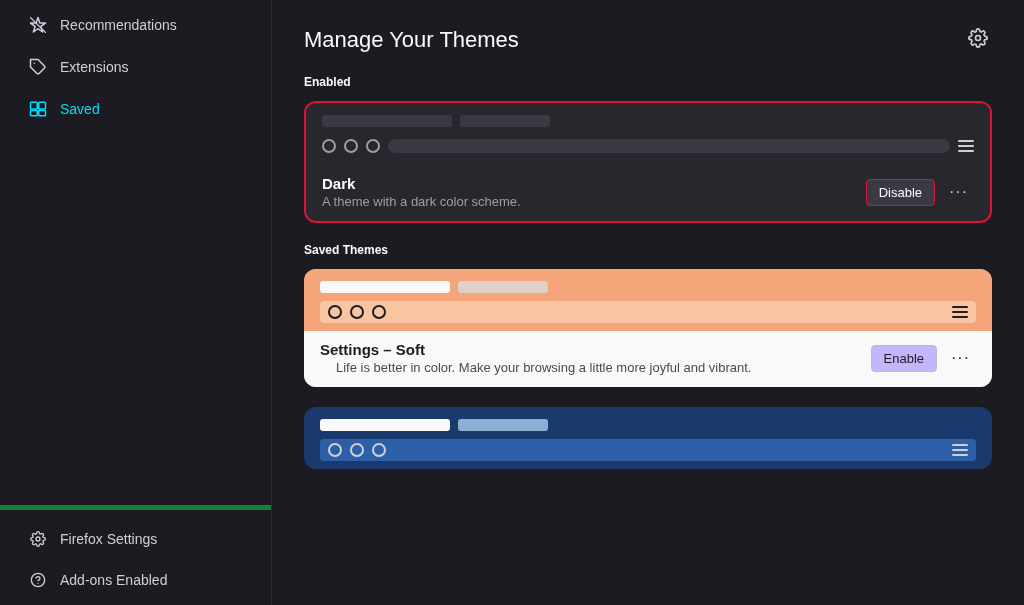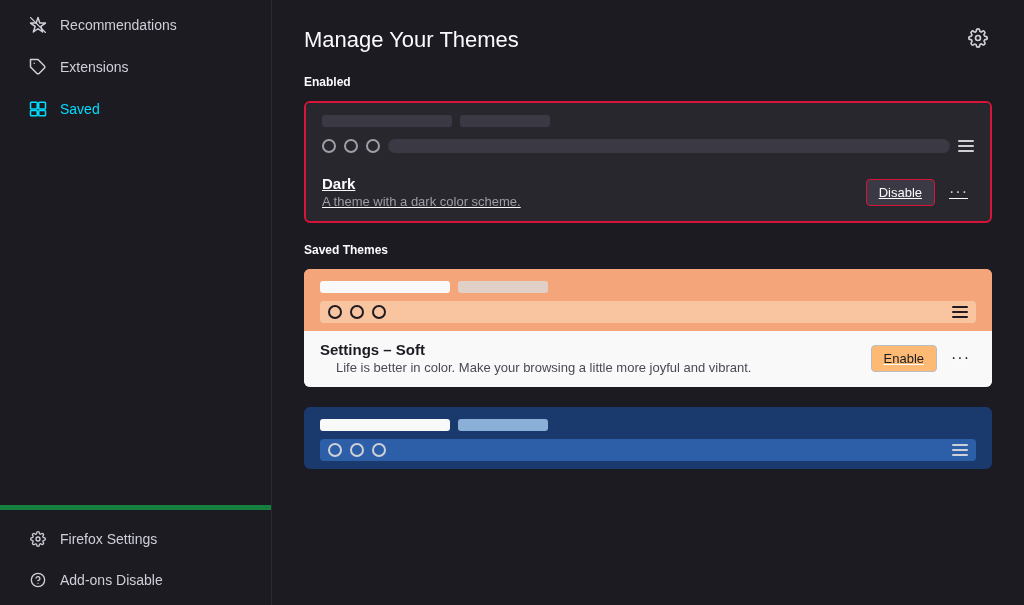--- a/index.html
+++ b/index.html
@@ -86,24 +86,23 @@
     .section-label {
       font-size: 12px;
       font-weight: 700;
       color: #fbfbfe;
       margin-bottom: 12px;
     }
 
     
     .theme-card {
       background-color: #2b2a33;
-      border-radius: 6px;
+      border-radius: 12px;
       overflow: hidden;
       margin-bottom: 20px;
-      text-decoration: underline;
     }
     .theme-card.enabled-card {
       border: 2px solid #d7153a;
       background-color: #28272e;
     }
 
     
     .theme-preview {
       padding: 12px 16px 8px;
       display: flex;
@@ -276,21 +275,21 @@
       <span>Firefox Settings</span>
     </div>
     <div class="sidebar-item">
       <span class="icon">
         <svg width="16" height="16" viewBox="0 0 24 24" fill="none" stroke="#cfcfd8" stroke-width="2" stroke-linecap="round" stroke-linejoin="round">
           <circle cx="12" cy="12" r="10"></circle>
           <path d="M9.09 9a3 3 0 015.83 1c0 2-3 3-3 3"></path>
           <line x1="12" y1="17" x2="12.01" y2="17"></line>
         </svg>
       </span>
-      <span>Add-ons Disable</span>
+      <span>Add-ons Enabled</span>
     </div>
   </div>
 </nav>
 
 <main class="main">
   <div class="main-header">
     <h1 class="main-title">Manage Your Themes</h1>
     <button class="gear-btn">
       <svg width="20" height="20" viewBox="0 0 24 24" fill="none" stroke="currentColor" stroke-width="2" stroke-linecap="round" stroke-linejoin="round">
         <circle cx="12" cy="12" r="3"></circle>
@@ -350,21 +349,21 @@
           <div class="menu-line soft-menu-line" style="background-color:#1c1b22;"></div>
         </div>
       </div>
     </div>
     <div class="theme-info" style="background-color:#f9f9fa;">
       <div>
         <div class="theme-name" style="color:#1c1b22;">Settings – Soft</div>
         <div class="theme-desc" style="color:#4a4a55;margin-left:16px;">Life is better in color. Make your browsing a little more joyful and vibrant.</div>
       </div>
       <div class="theme-actions">
-        <button class="action-btn" style="background-color:#fdba74; border-color:#bbbbc4; color:#1c1b22;">Enable</button>
+        <button class="action-btn" style="background-color:#c4b5fd; border-color:#bbbbc4; color:#1c1b22;">Enable</button>
         <button class="more-btn" style="color:#1c1b22;">···</button>
       </div>
     </div>
   </div>
 
   <div class="theme-card blue-card">
     <div class="theme-preview" style="background-color:#1a3a6e;">
       <div class="theme-preview-bars">
         <div class="preview-bar" style="background-color:#f9f9fa; width:130px;"></div>
         <div class="preview-bar" style="background-color:#8ab0d8; width:90px;"></div>

